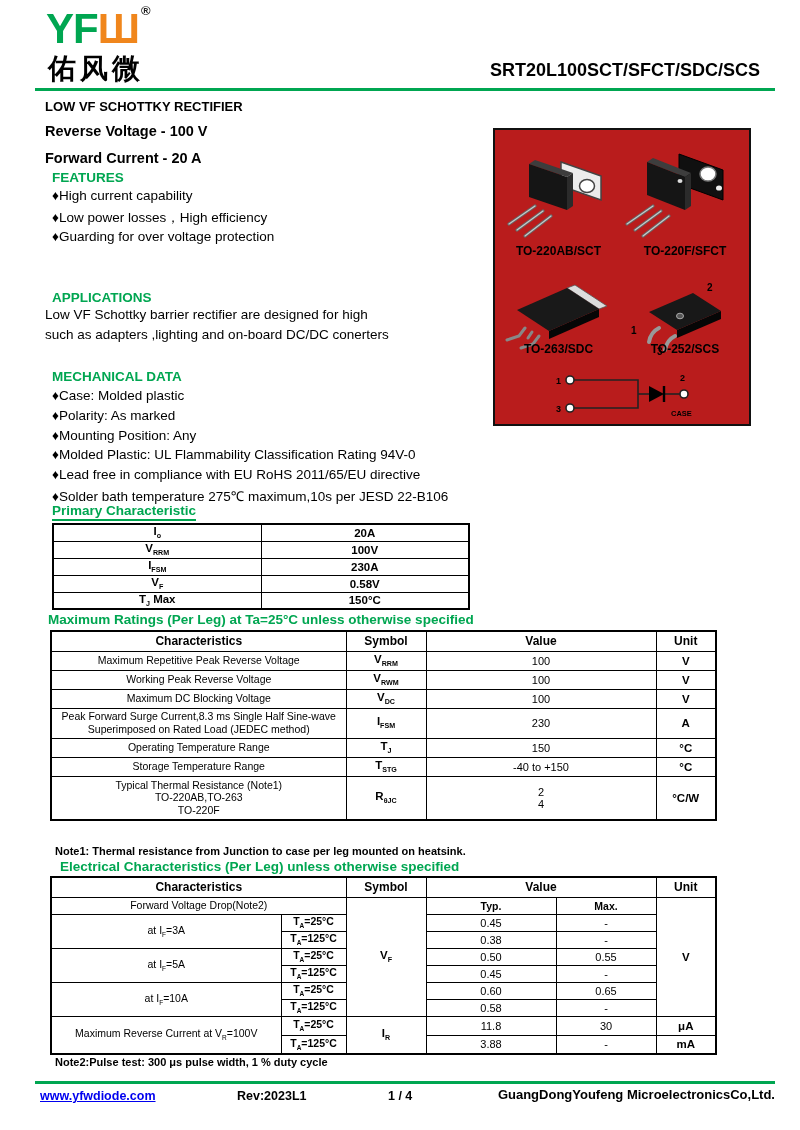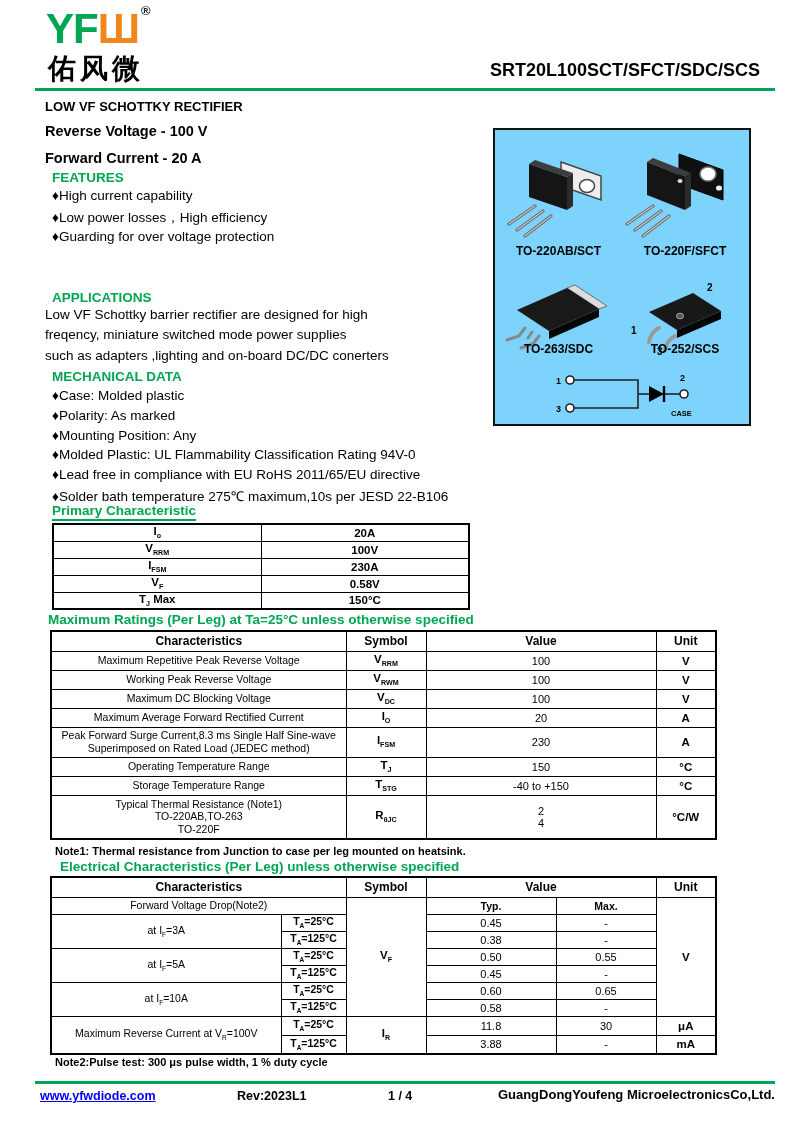--- a/index.html
+++ b/index.html
@@ -33,21 +33,21 @@
   .h-elec { left:60px; top:859px; }
   .list { position:absolute; font-size:13.5px; }
   .features-list { left:52px; top:188px; }
   .features-list > div { height:20.5px; }
   .apps-text { left:45px; top:307px; font-size:13.5px; }
   .apps-text > div { height:20.3px; }
   .mech-list { left:52px; top:388px; }
   .mech-list > div { height:19.8px; }
 
   
-  .pkg-box { position:absolute; left:493px; top:128px; width:258px; height:298px; border:2px solid #111; background:#7dd3fc; }
+  .pkg-box { position:absolute; left:493px; top:128px; width:258px; height:298px; border:2px solid #111; background:#b91c1c; }
   .pkg { position:absolute; }
   .pkg-lbl { position:absolute; font-size:12px; font-weight:bold; text-align:center; }
   .lbl-r1 { top:114px; } .lbl-r2 { top:212px; }
   .lbl-c1 { left:0; width:127px; } .lbl-c2 { left:127px; width:126px; }
 
   
   .tbl { position:absolute; border-collapse:collapse; table-layout:fixed; background:#fff; border:2px solid #000; }
   .tbl td { border:1px solid #000; text-align:center; vertical-align:middle; padding:0 2px; }
   .th { font-weight:bold; font-size:12px;margin-left:28px; }
   .char { text-align:left; font-size:10.5px; padding:1px 4px; line-height:1.2; }
@@ -101,21 +101,20 @@
   <div class="ghead h-features">FEATURES</div>
   <div class="list features-list">
     <div>♦High current capability</div>
     <div>♦Low power losses，High efficiency</div>
     <div>♦Guarding for over voltage protection</div>
   </div>
 
   <div class="ghead h-apps">APPLICATIONS</div>
   <div class="list apps-text">
     <div>Low VF Schottky barrier rectifier are designed for high</div>
-    <div>freqency, miniature switched mode power supplies</div>
     <div>such as adapters ,lighting and  on-board DC/DC conerters</div>
   </div>
 
   <div class="ghead h-mech">MECHANICAL DATA</div>
   <div class="list mech-list">
     <div>♦Case: Molded plastic</div>
     <div>♦Polarity: As marked</div>
     <div>♦Mounting Position: Any</div>
     <div>♦Molded Plastic: UL Flammability Classification Rating 94V-0</div>
     <div>♦Lead free in compliance with EU RoHS 2011/65/EU directive</div>
@@ -262,26 +261,20 @@
       <td class="char">Working Peak Reverse Voltage</td>
       <td class="sym"><span>V</span><sub>RWM</sub></td>
       <td class="val">100</td>
       <td class="unit">V</td>
     </tr>
     <tr class="r">
       <td class="char">Maximum DC Blocking Voltage</td>
       <td class="sym"><span>V</span><sub>DC</sub></td>
       <td class="val">100</td>
       <td class="unit">V</td>
-    </tr>
-    <tr class="r">
-      <td class="char">Maximum Average Forward Rectified Current</td>
-      <td class="sym"><span>I</span><sub>O</sub></td>
-      <td class="val">20</td>
-      <td class="unit">A</td>
     </tr>
     <tr class="r2">
       <td class="char">Peak Forward Surge Current,8.3 ms Single Half Sine-wave Superimposed on Rated Load (JEDEC method)</td>
       <td class="sym"><span>I</span><sub>FSM</sub></td>
       <td class="val">230</td>
       <td class="unit">A</td>
     </tr>
     <tr class="r">
       <td class="char">Operating Temperature Range</td>
       <td class="sym"><span>T</span><sub>J</sub></td>

